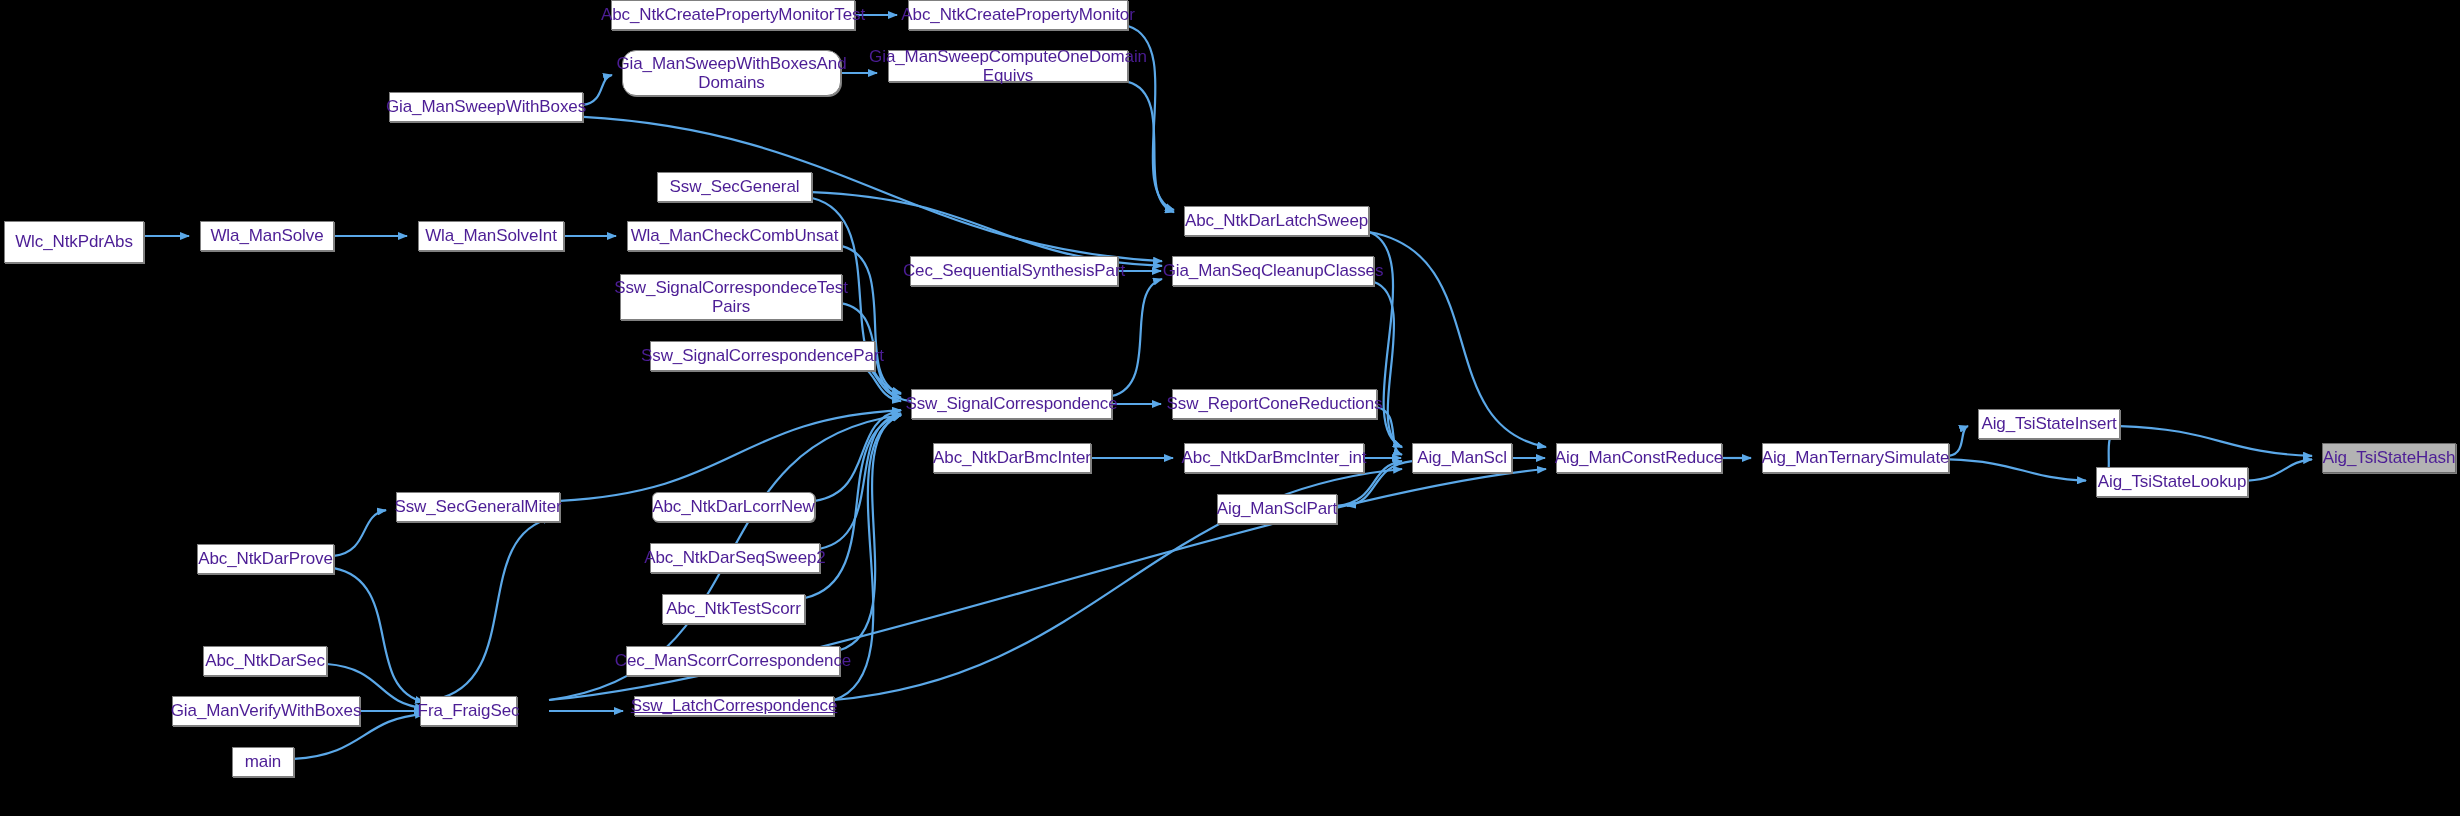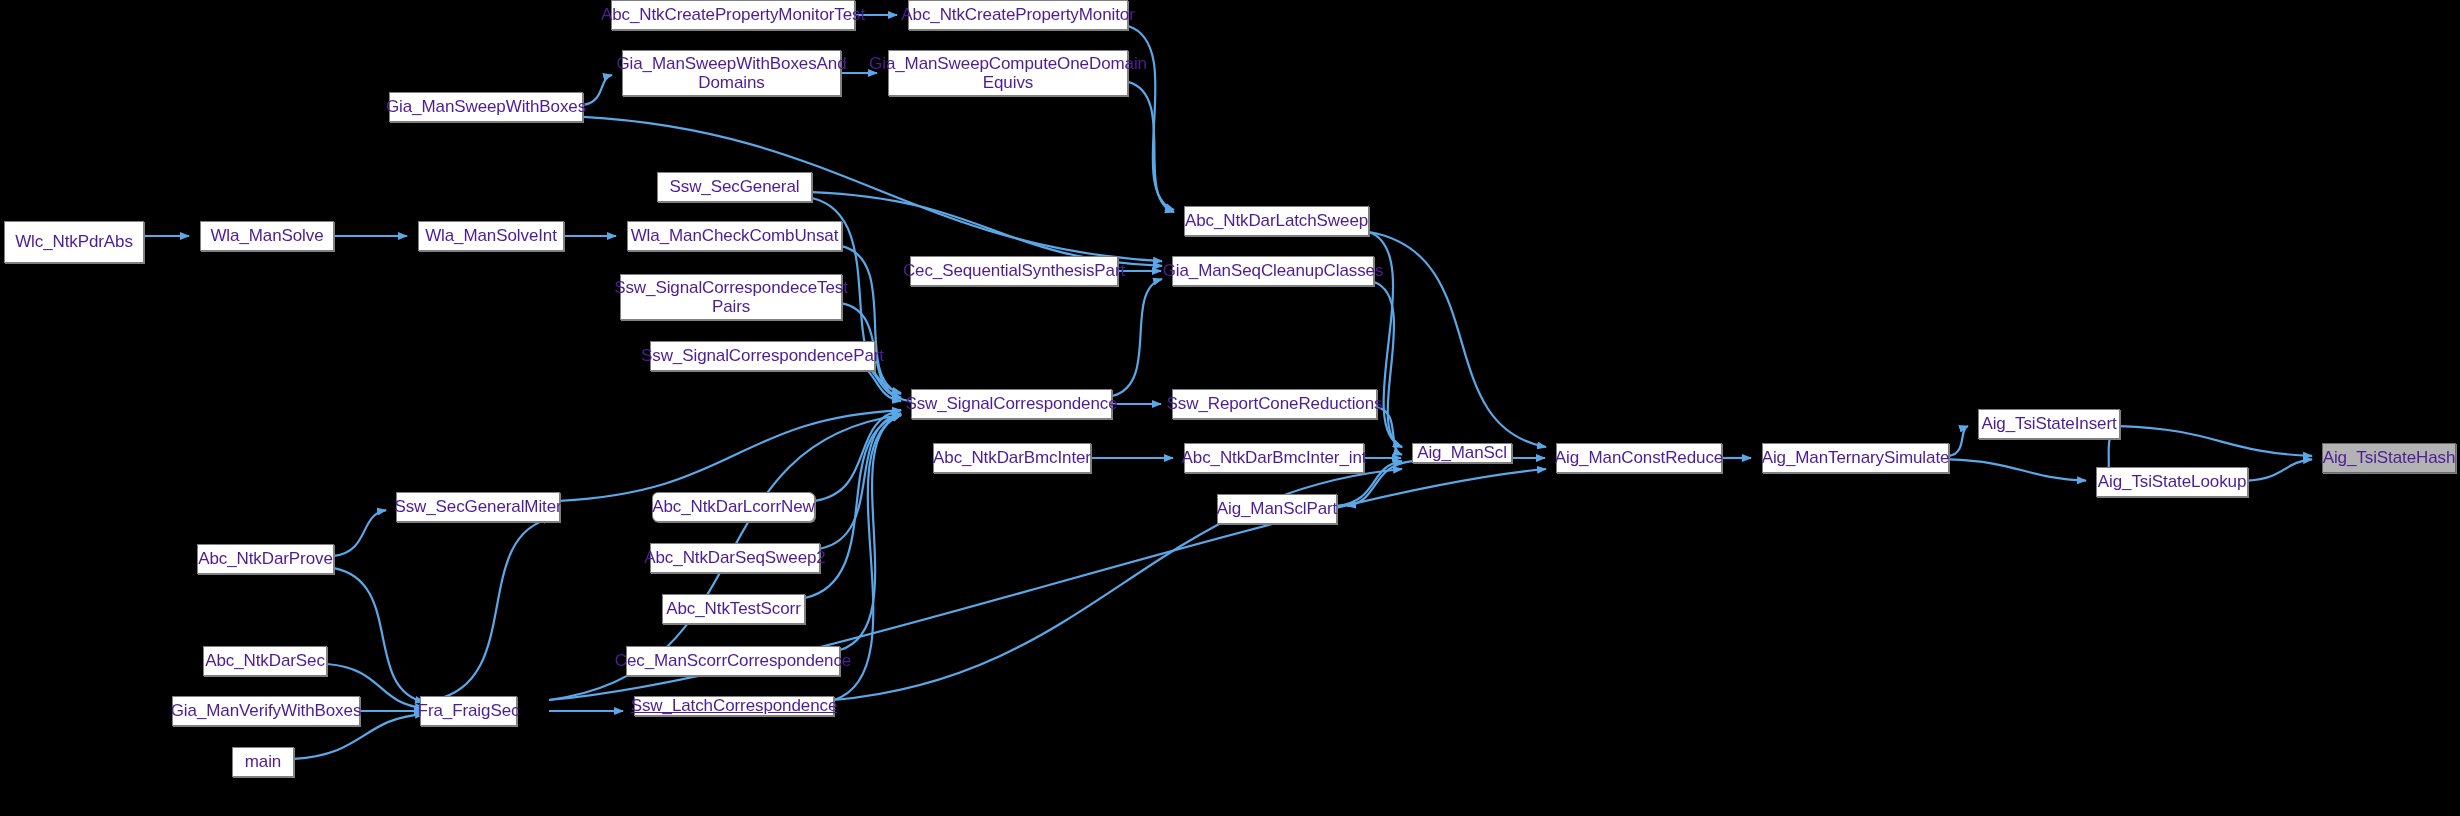--- a/index.html
+++ b/index.html
@@ -91,34 +91,34 @@
   <div id="nodes">
       <div class="node" style="left: 4px; top: 221px; width: 140px; height: 42px;">Wlc_NtkPdrAbs</div>
       <div class="node" style="left: 200px; top: 221px; width: 134px; height: 30px;">Wla_ManSolve</div>
       <div class="node" style="left: 418px; top: 221px; width: 146px; height: 30px;">Wla_ManSolveInt</div>
       <div class="node" style="left: 627px; top: 221px; width: 215px; height: 30px;">Wla_ManCheckCombUnsat</div>
       <div class="node" style="left: 657px; top: 172px; width: 155px; height: 30px;">Ssw_SecGeneral</div>
       <div class="node" style="left: 620px; top: 274px; width: 222px; height: 46px;">Ssw_SignalCorrespondeceTest
 Pairs</div>
       <div class="node" style="left: 617px; top: 341px; width: 225px; height: 30px; margin-left: 33px;">Ssw_SignalCorrespondencePart</div>
       <div class="node" style="left: 389px; top: 92px; width: 194px; height: 30px;">Gia_ManSweepWithBoxes</div>
-      <div class="node" style="left: 622px; top: 50px; width: 219px; height: 46px;">Gia_ManSweepWithBoxesAnd
+      <div class="node" style="left: 622px; top: 50px; width: 219px; height: 46px; border-radius: 14px;">Gia_ManSweepWithBoxesAnd
 Domains</div>
       <div class="node" style="left: 611px; top: 0px; width: 244px; height: 30px;">Abc_NtkCreatePropertyMonitorTest</div>
       <div class="node" style="left: 908px; top: 0px; width: 220px; height: 30px;">Abc_NtkCreatePropertyMonitor</div>
-      <div class="node" style="left: 888px; top: 50px; width: 240px; height: 46px;">Gia_ManSweepComputeOneDomain
+      <div class="node" style="left: 888px; top: 50px; width: 240px; height: 32px;">Gia_ManSweepComputeOneDomain
 Equivs</div>
       <div class="node" style="left: 910px; top: 256px; width: 208px; height: 30px; text-align: right;">Cec_SequentialSynthesisPart</div>
       <div class="node" style="left: 911px; top: 389px; width: 201px; height: 30px;">Ssw_SignalCorrespondence</div>
       <div class="node" style="left: 933px; top: 443px; width: 158px; height: 30px;">Abc_NtkDarBmcInter</div>
       <div class="node" style="left: 1184px; top: 206px; width: 185px; height: 30px;">Abc_NtkDarLatchSweep</div>
       <div class="node" style="left: 1172px; top: 256px; width: 202px; height: 30px;">Gia_ManSeqCleanupClasses</div>
       <div class="node" style="left: 1172px; top: 389px; width: 205px; height: 30px;">Ssw_ReportConeReductions</div>
       <div class="node" style="left: 1184px; top: 443px; width: 180px; height: 30px;">Abc_NtkDarBmcInter_int</div>
-      <div class="node" style="left: 1412px; top: 443px; width: 100px; height: 20px;">Aig_ManScl</div>
+      <div class="node" style="left: 1412px; top: 443px; width: 100px; height: 30px;">Aig_ManScl</div>
       <div class="node" style="left: 1217px; top: 494px; width: 120px; height: 30px;">Aig_ManSclPart</div>
       <div class="node" style="left: 1556px; top: 443px; width: 166px; height: 30px;">Aig_ManConstReduce</div>
       <div class="node" style="left: 1762px; top: 443px; width: 187px; height: 30px;">Aig_ManTernarySimulate</div>
       <div class="node" style="left: 1978px; top: 409px; width: 142px; height: 30px;">Aig_TsiStateInsert</div>
       <div class="node" style="left: 2096px; top: 467px; width: 152px; height: 30px;">Aig_TsiStateLookup</div>
       <div class="node current" style="left: 2322px; top: 443px; width: 134px; height: 30px;">Aig_TsiStateHash</div>
       <div class="node" style="left: 396px; top: 492px; width: 164px; height: 30px;">Ssw_SecGeneralMiter</div>
       <div class="node" style="left: 197px; top: 544px; width: 137px; height: 30px;">Abc_NtkDarProve</div>
       <div class="node" style="left: 203px; top: 646px; width: 124px; height: 30px;">Abc_NtkDarSec</div>
       <div class="node" style="left: 172px; top: 696px; width: 188px; height: 30px;">Gia_ManVerifyWithBoxes</div>

